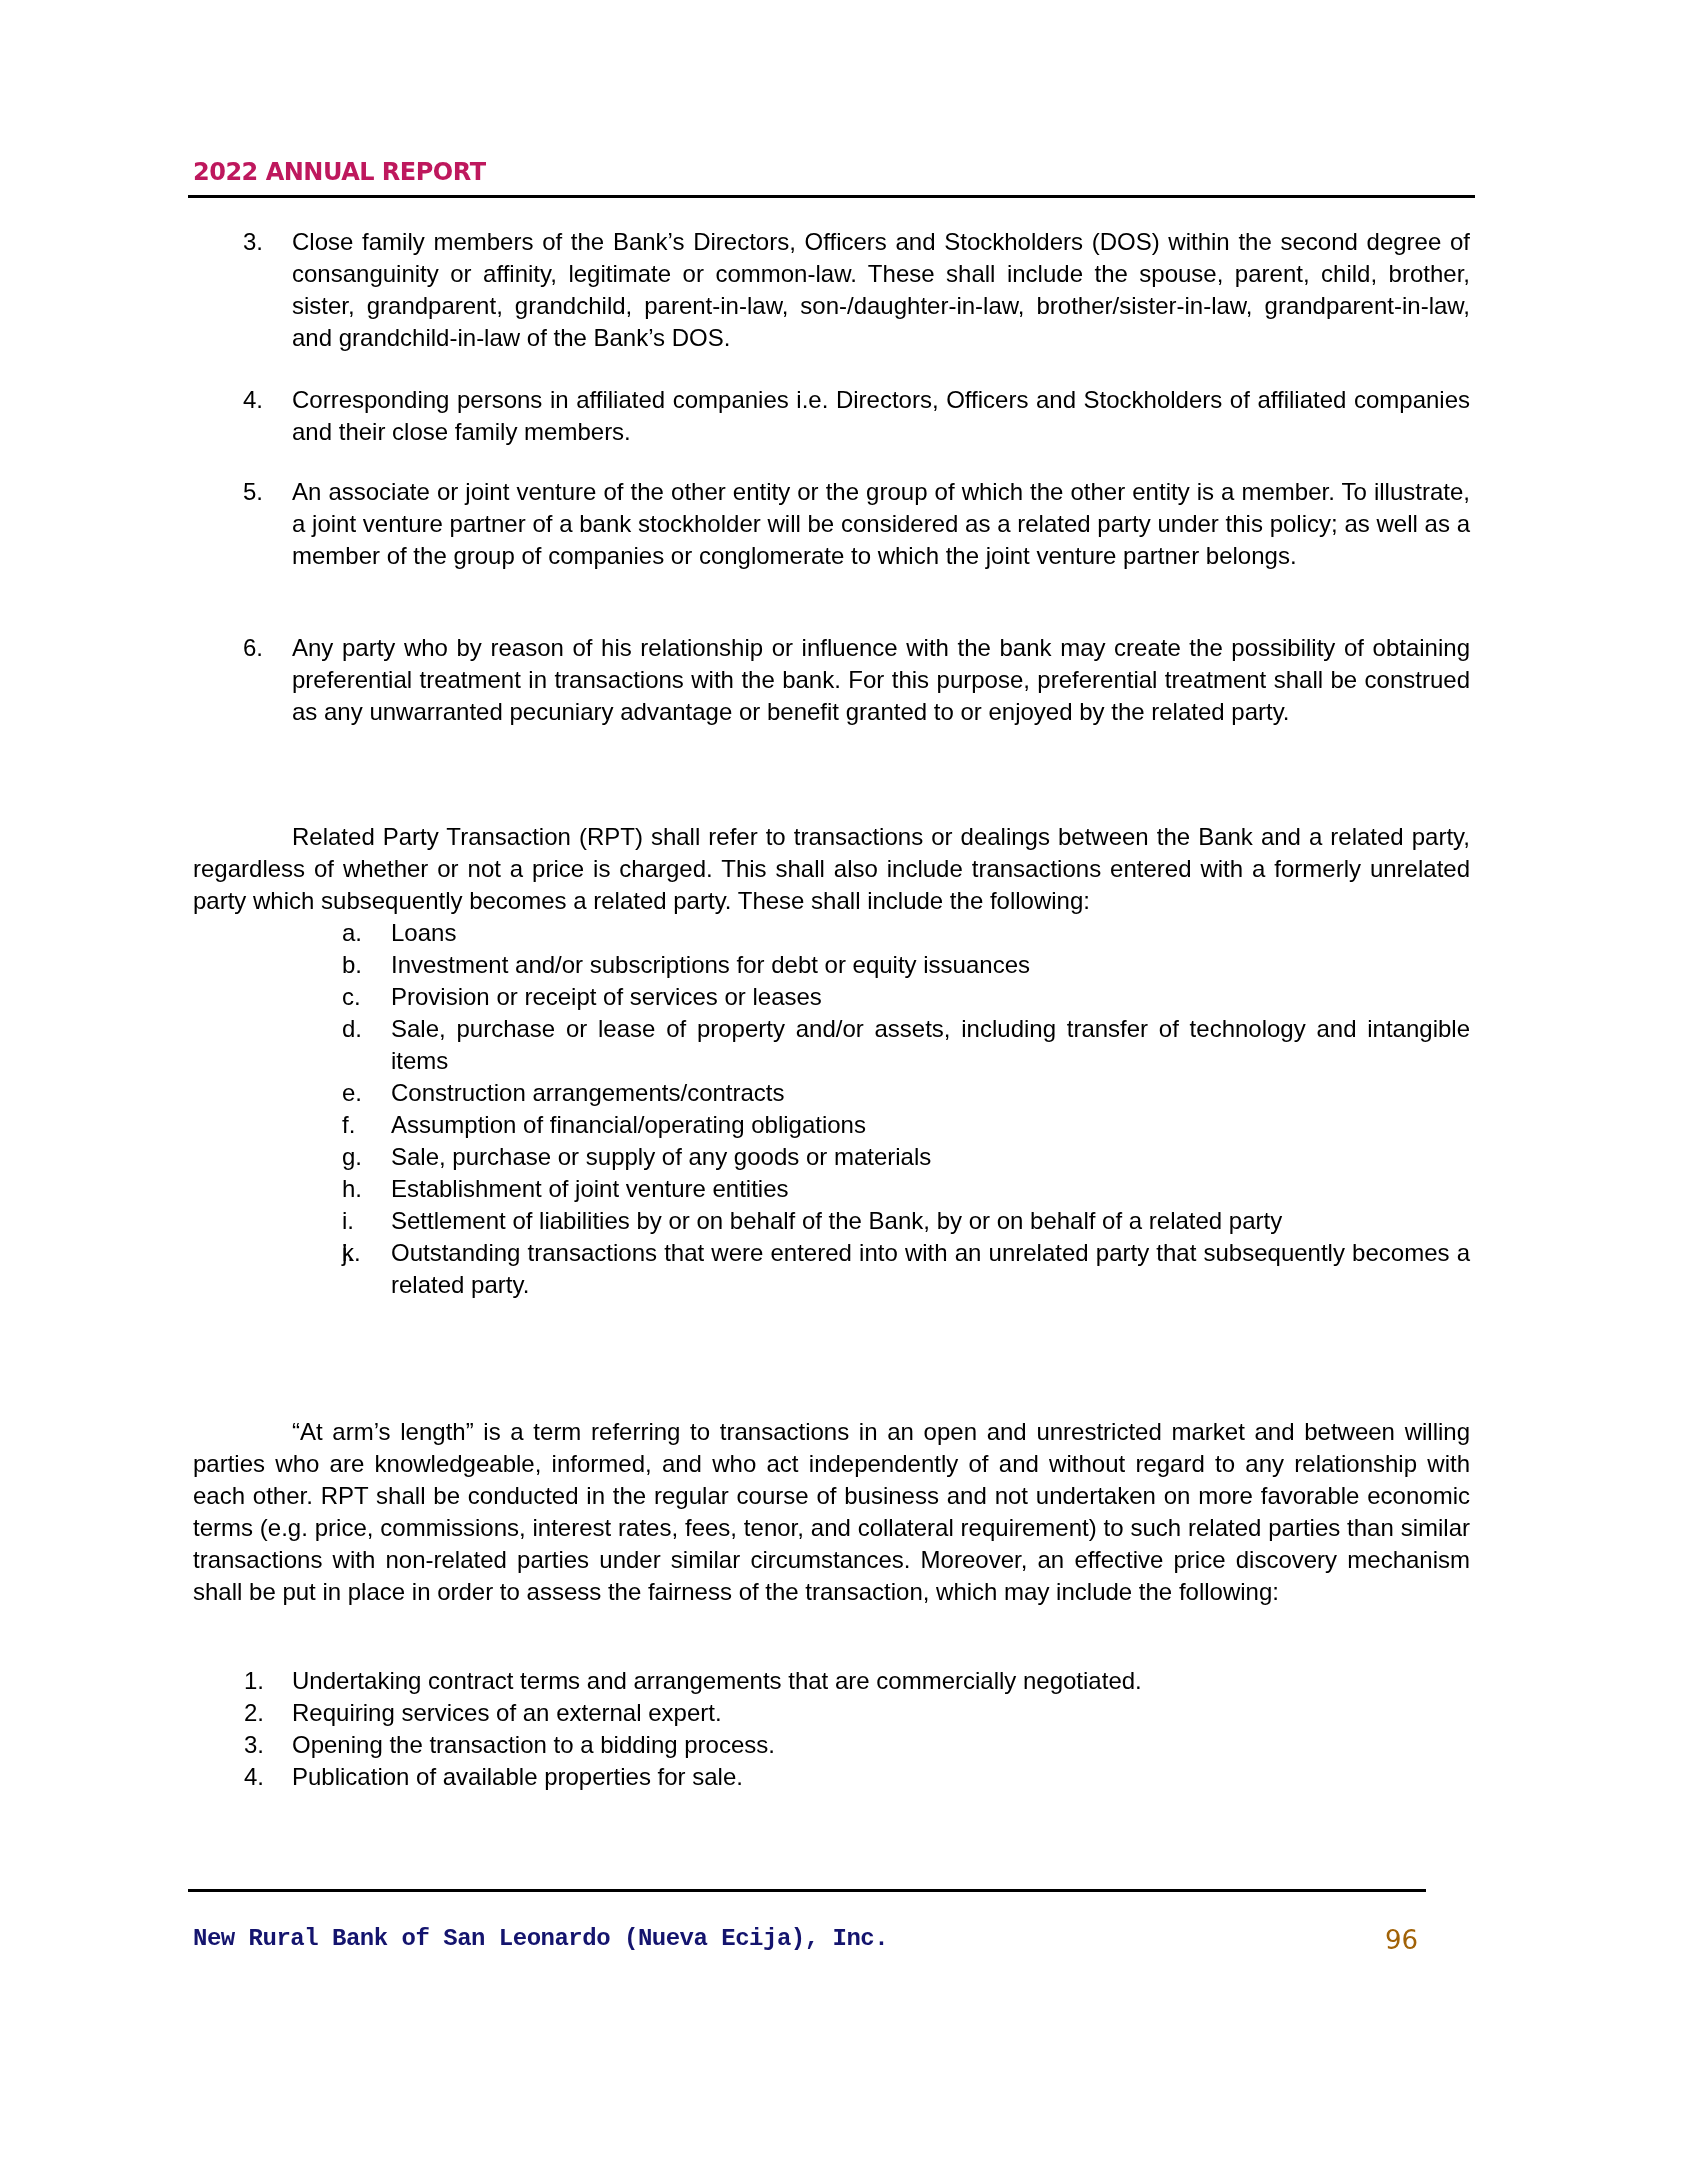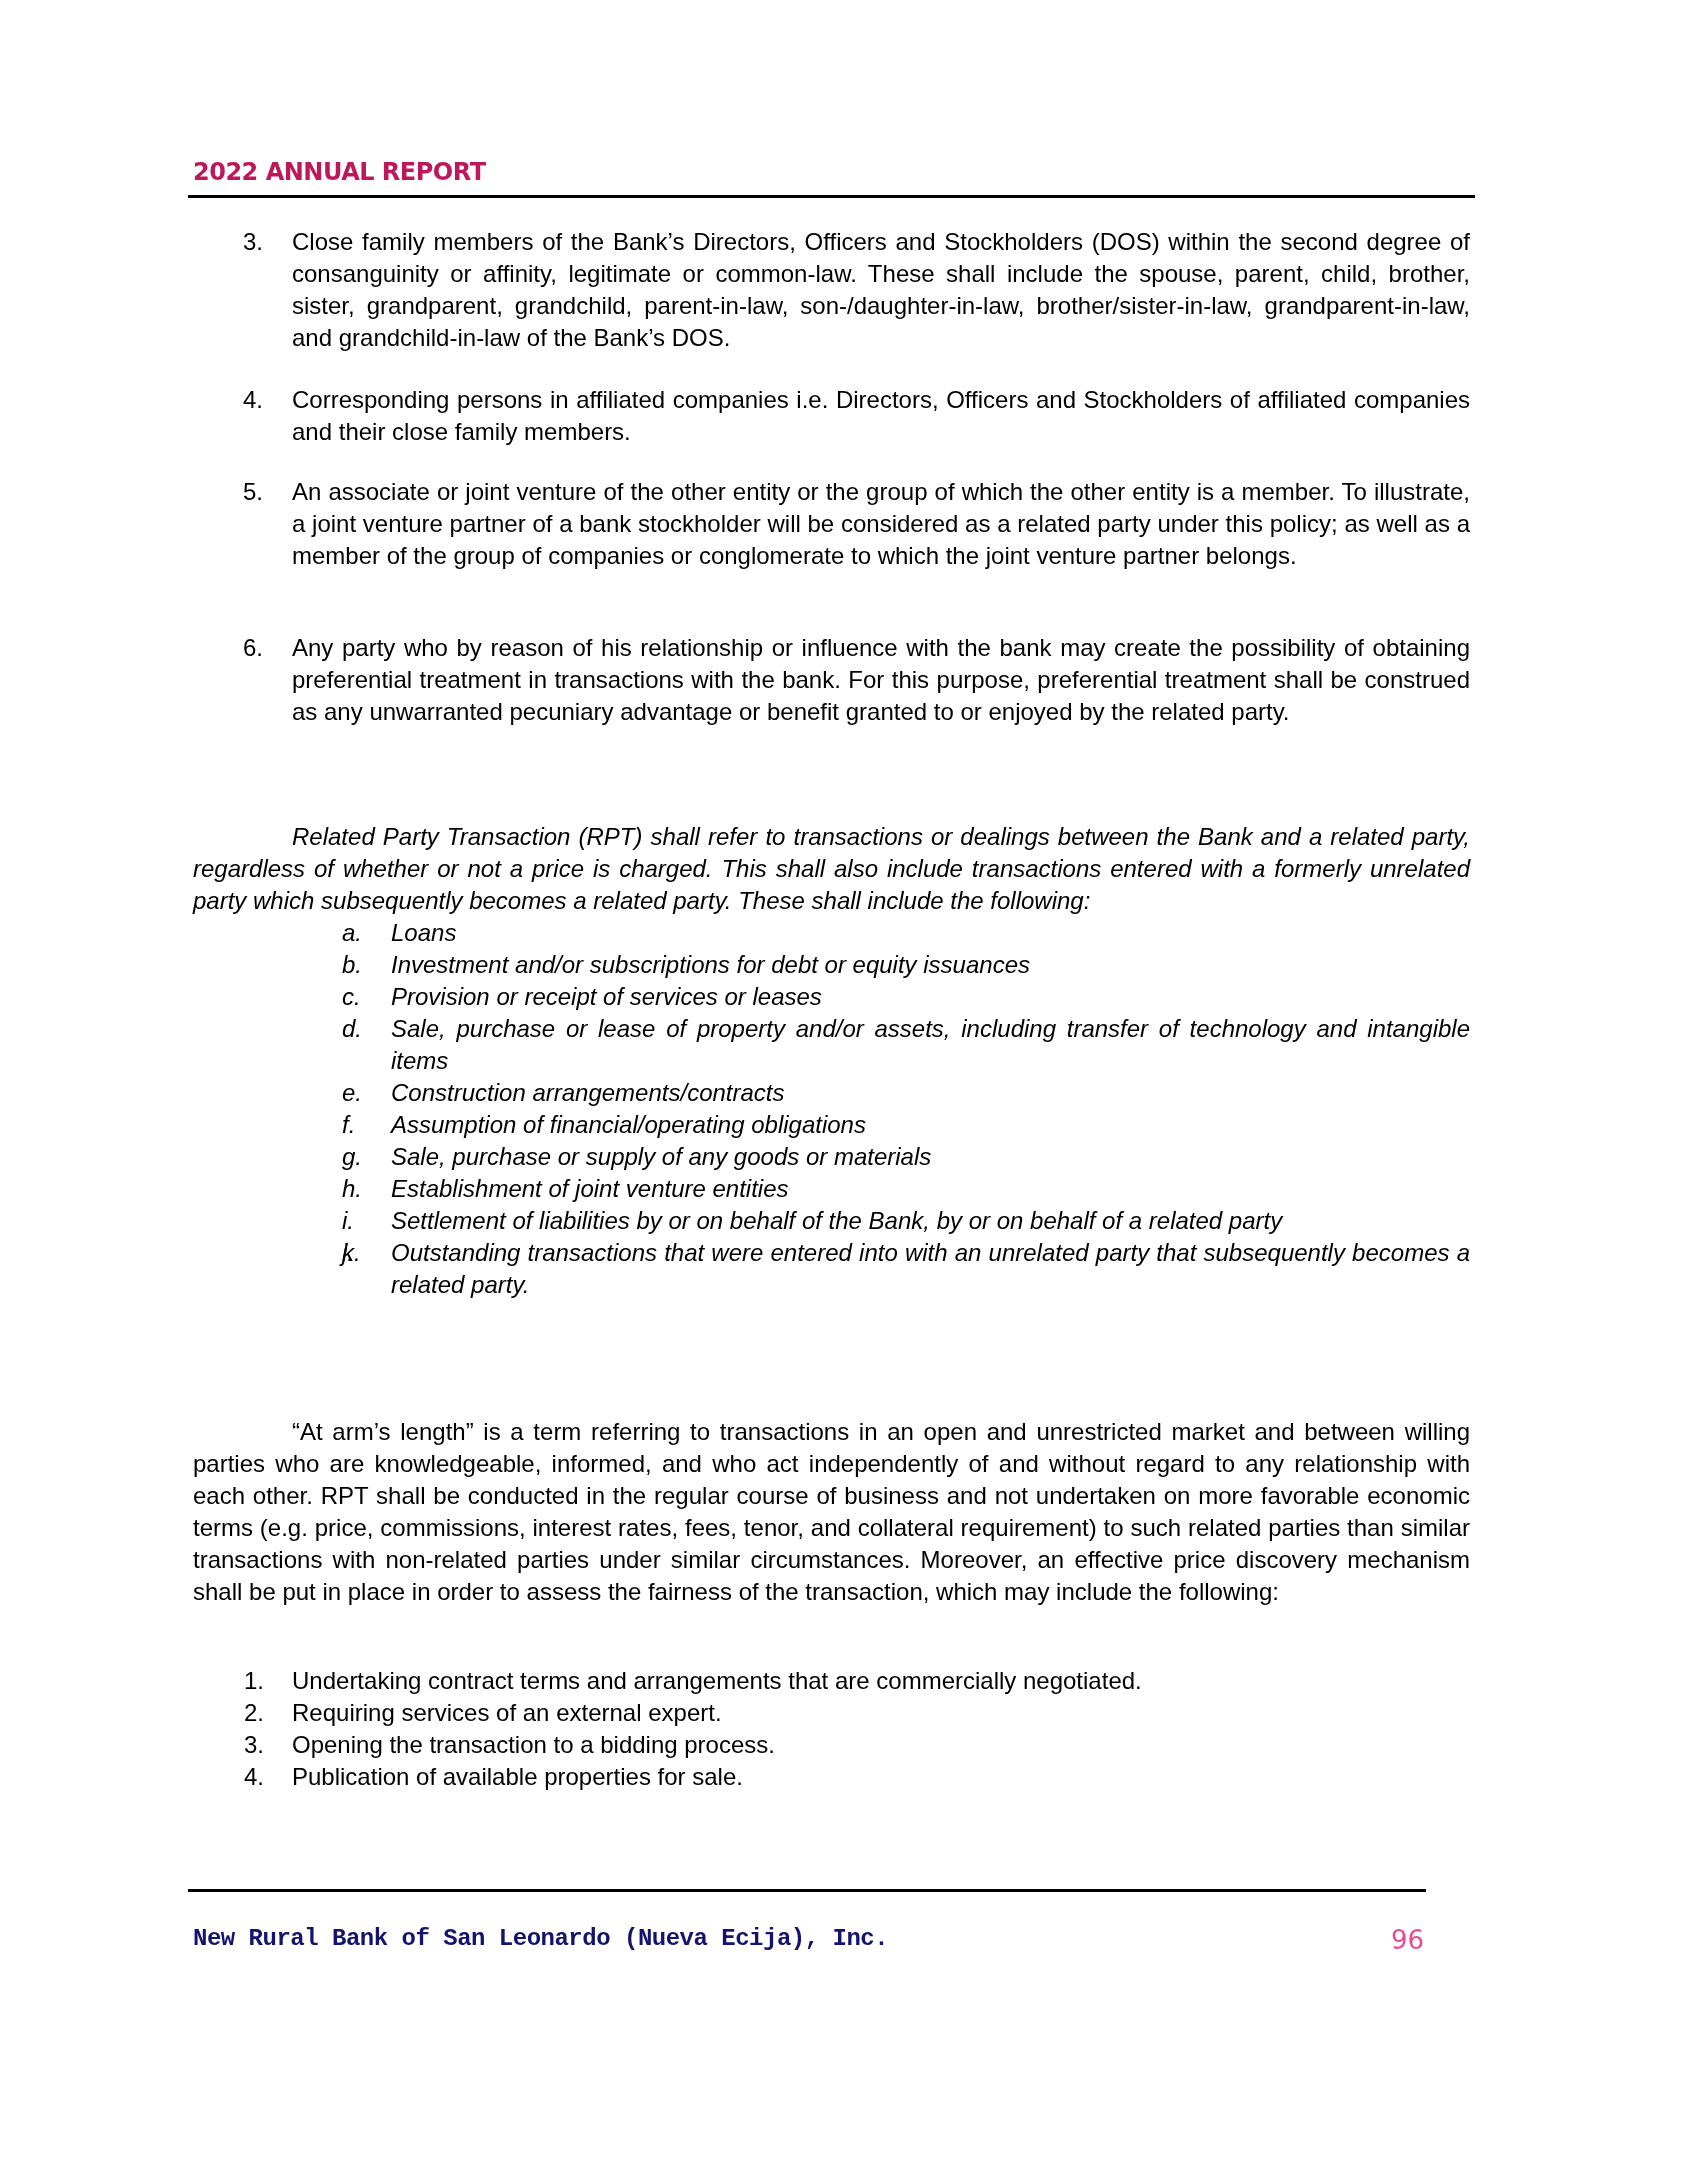--- a/index.html
+++ b/index.html
@@ -4,21 +4,21 @@
 <style>
   html, body { margin: 0; padding: 0; background: #ffffff; }
   body { width: 1683px; height: 2178px; position: relative; overflow: hidden;
          font-family: "Liberation Sans", sans-serif; color: #000; }
   .header-title { position: absolute; left: 193px; top: 158px; font-size: 24px; font-weight: bold;
                   color: #be185d; font-family: "DejaVu Sans", sans-serif; letter-spacing: -0.5px; }
   .header-rule { position: absolute; left: 188px; top: 195px; width: 1287px; height: 3px; background: #000; }
   .footer-rule { position: absolute; left: 188px; top: 1889px; width: 1238px; height: 3px; background: #000; }
   .footer-name { position: absolute; left: 193px; top: 1925px; font-size: 24px; font-weight: bold;
                  color: #14146e; font-family: Liberation Mono, monospace; letter-spacing: -0.5px; }
-  .footer-page { position: absolute; right: 259px; top: 1925px; font-size: 26px; color: #ec4899;
+  .footer-page { position: absolute; right: 265px; top: 1925px; font-size: 26px; color: #a16207;
                  font-family: "DejaVu Sans", sans-serif; }
 
   .body-text { position: absolute; left: 193px; width: 1277px; font-size: 24px; line-height: 32px; }
   .item { position: relative; padding-left: 99px; text-align: justify; }
   .item .num { position: absolute; left: 50px; top: 0; }
   .para { text-align: justify; text-indent: 99px; }
   .sub { position: relative; padding-left: 198px; text-align: justify; }
   .sub .letter { position: absolute; left: 149px; top: 0; }
   .num2 { position: relative; padding-left: 99px; }
   .num2 .num { position: absolute; left: 51px; top: 0; }
@@ -47,21 +47,21 @@
     <span>An associate or joint venture of the other entity or the group of which the other entity is a member. To illustrate, a joint venture partner of a bank stockholder will be considered as a related party under this policy; as well as a member of the group of companies or conglomerate to which the joint venture partner belongs.</span>
   </div>
 </div>
 <div class="body-text" style="top:632px;">
   <div class="item">
     <span class="num">6.</span>
     <span>Any party who by reason of his relationship or influence with the bank may create the possibility of obtaining preferential treatment in transactions with the bank.  For this purpose, preferential treatment shall be construed as any unwarranted pecuniary advantage or benefit granted to or enjoyed by the related party.</span>
   </div>
 </div>
 
-<div class="body-text" style="top:821px;font-style:italic;">
+<div class="body-text" style="top:821px;">
   <div class="para">Related Party Transaction (RPT) shall refer to transactions or dealings between the Bank and a related party, regardless of whether or not a price is charged. This shall also include transactions entered with a formerly unrelated party which subsequently becomes a related party. These shall include the following:</div>
   <div>
     <div class="sub"><span class="letter">a.</span><span>Loans</span></div>
     <div class="sub"><span class="letter">b.</span><span>Investment and/or subscriptions for debt or equity issuances</span></div>
     <div class="sub"><span class="letter">c.</span><span>Provision or receipt of services or leases</span></div>
     <div class="sub"><span class="letter">d.</span><span>Sale, purchase or lease of property and/or assets, including transfer of technology and intangible items</span></div>
     <div class="sub"><span class="letter">e.</span><span>Construction arrangements/contracts</span></div>
     <div class="sub"><span class="letter">f.</span><span>Assumption of financial/operating obligations</span></div>
     <div class="sub"><span class="letter">g.</span><span>Sale, purchase or supply of any goods or materials</span></div>
     <div class="sub"><span class="letter">h.</span><span>Establishment of joint venture entities</span></div>

